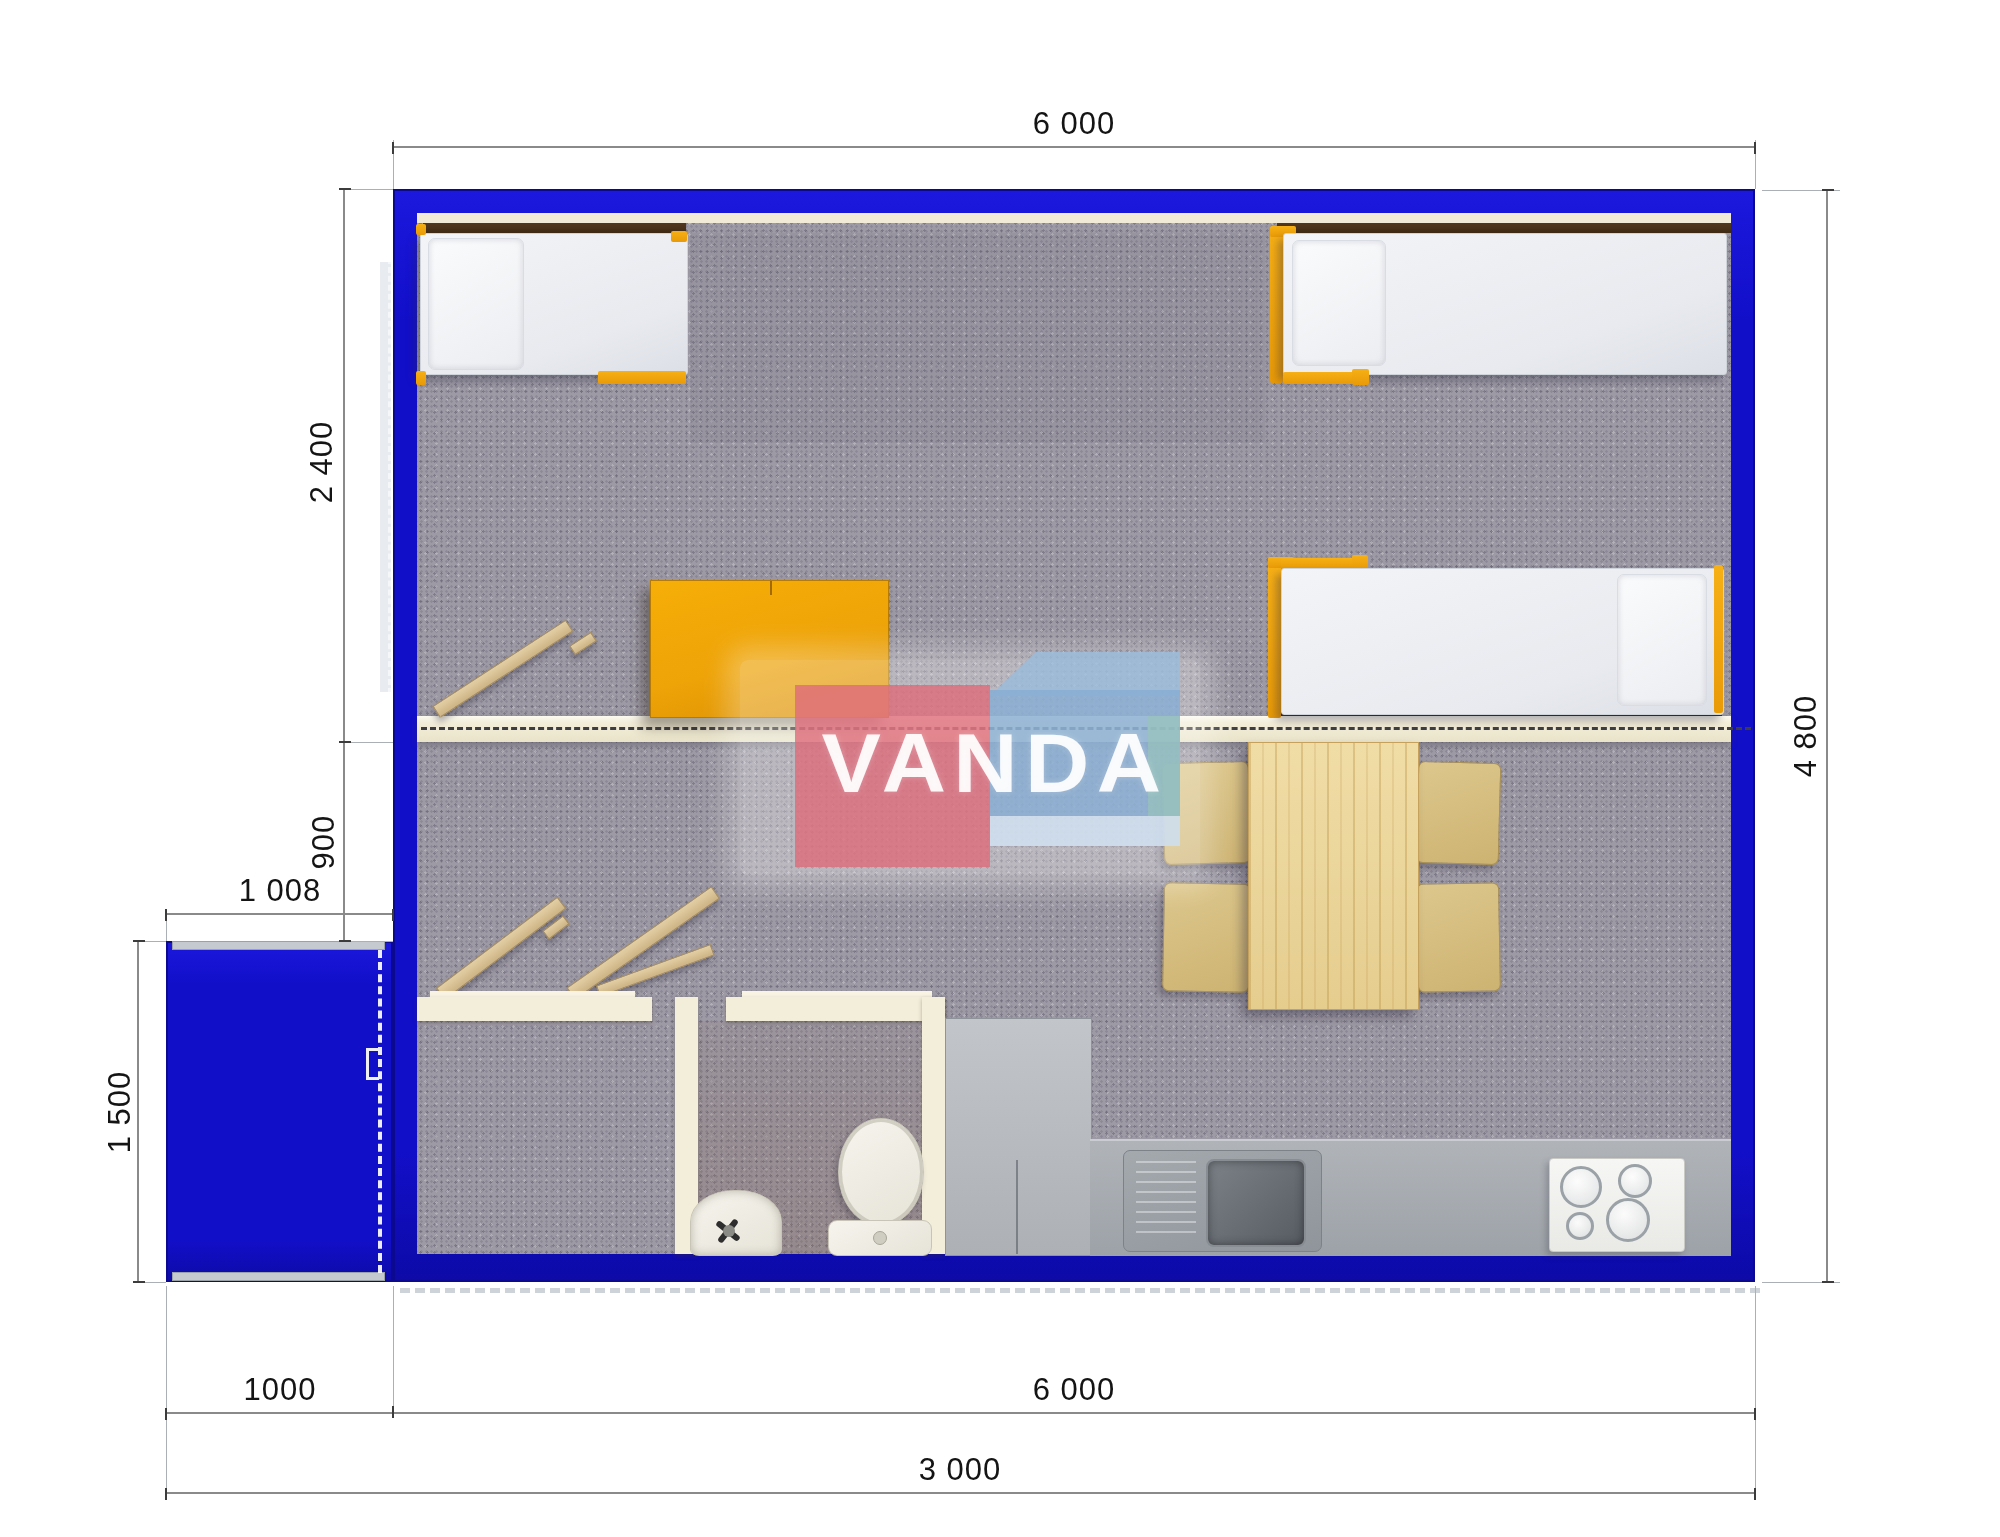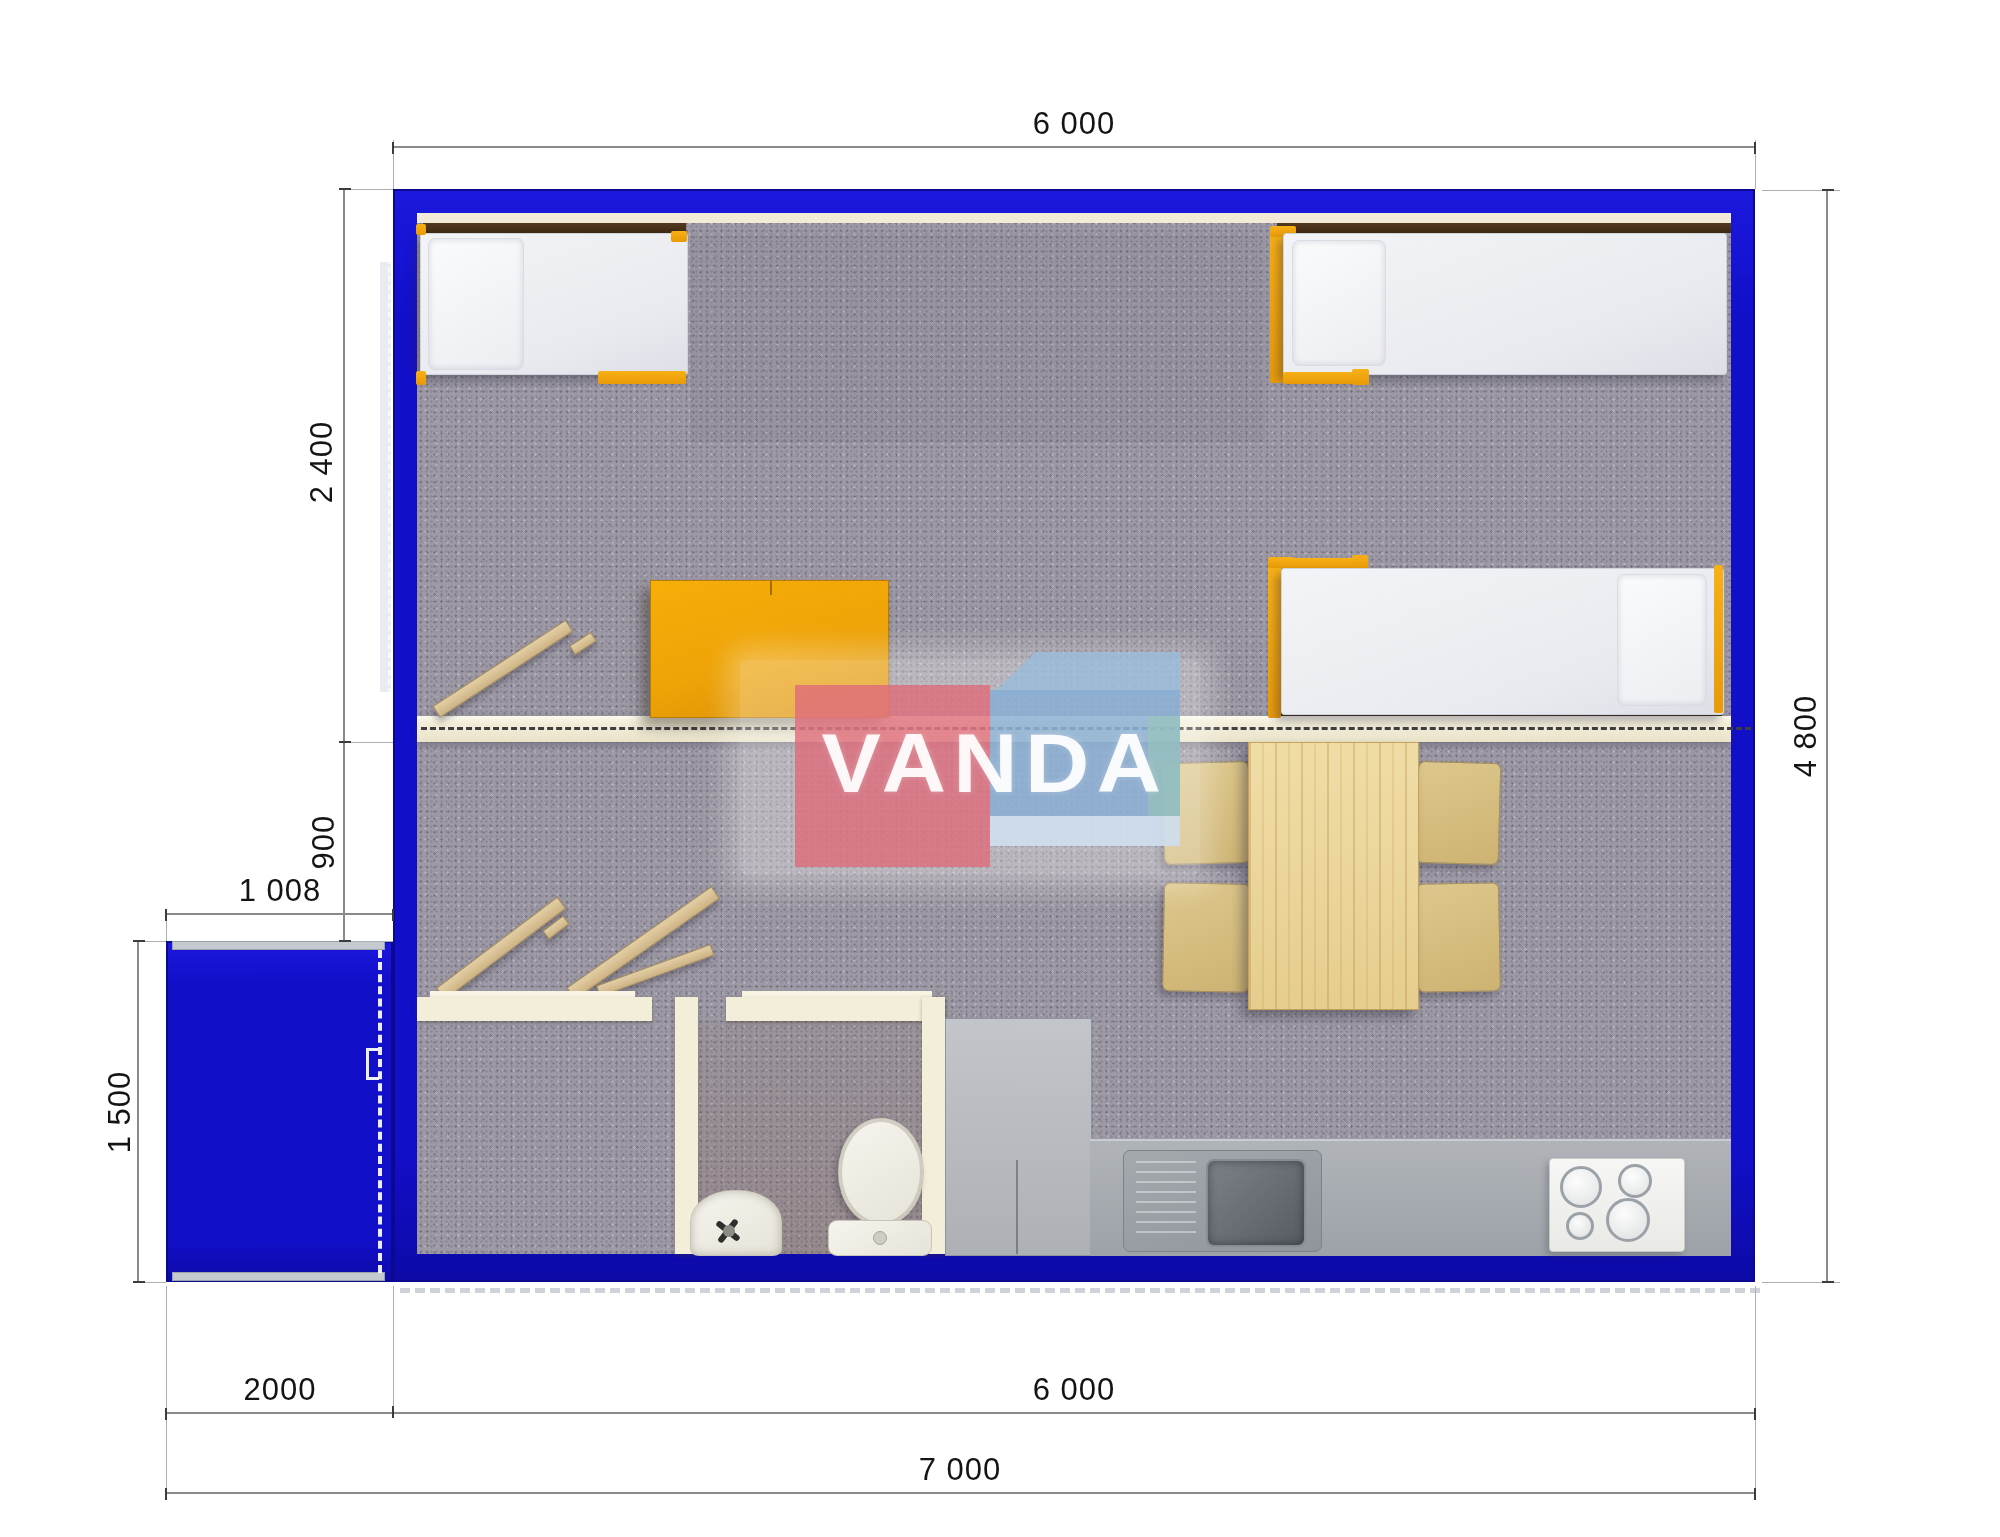--- a/index.html
+++ b/index.html
@@ -206,17 +206,17 @@
   <div class="abs dimh" style="left:166px;top:1412px;width:1589px;"></div>
   <div class="abs tickv" style="left:392px;top:1406px;"></div>
   <div class="abs dimh" style="left:166px;top:1492px;width:1589px;"></div>
 
   <div class="abs dimlab" style="left:974px;top:106px;">6 000</div>
   <div class="abs dimlab rot" style="left:1706px;top:718px;">4 800</div>
   <div class="abs dimlab rot" style="left:222px;top:444px;">2 400</div>
   <div class="abs dimlab rot" style="left:224px;top:824px;">900</div>
   <div class="abs dimlab" style="left:180px;top:873px;">1 008</div>
   <div class="abs dimlab rot" style="left:20px;top:1094px;">1 500</div>
-  <div class="abs dimlab" style="left:180px;top:1372px;">2000</div>
+  <div class="abs dimlab" style="left:180px;top:1372px;">1000</div>
   <div class="abs dimlab" style="left:974px;top:1372px;">6 000</div>
-  <div class="abs dimlab" style="left:860px;top:1452px;">7 000</div>
+  <div class="abs dimlab" style="left:860px;top:1452px;">3 000</div>
 
 </div>
 
 </body></html>

